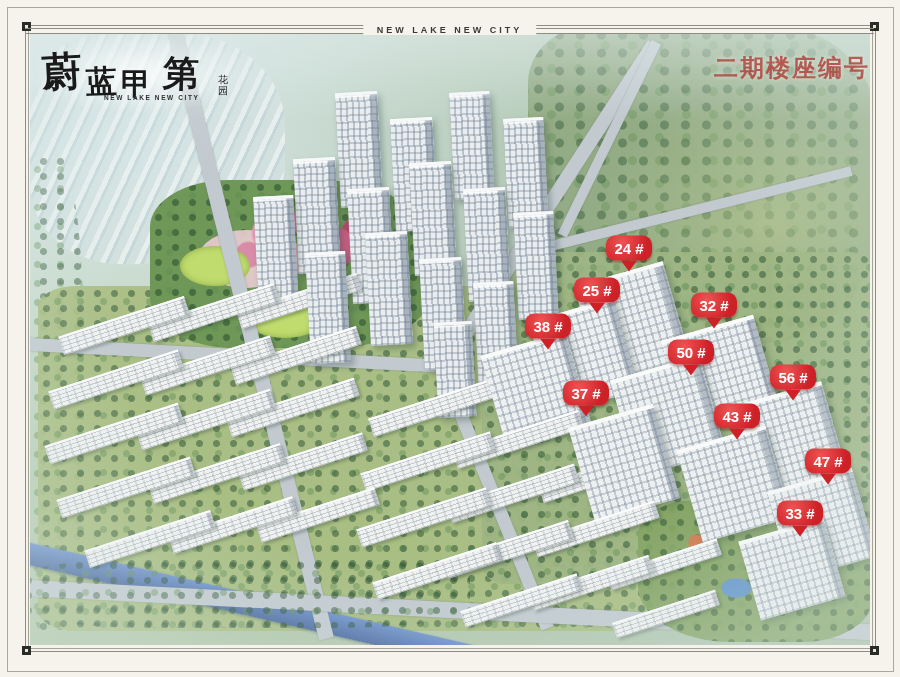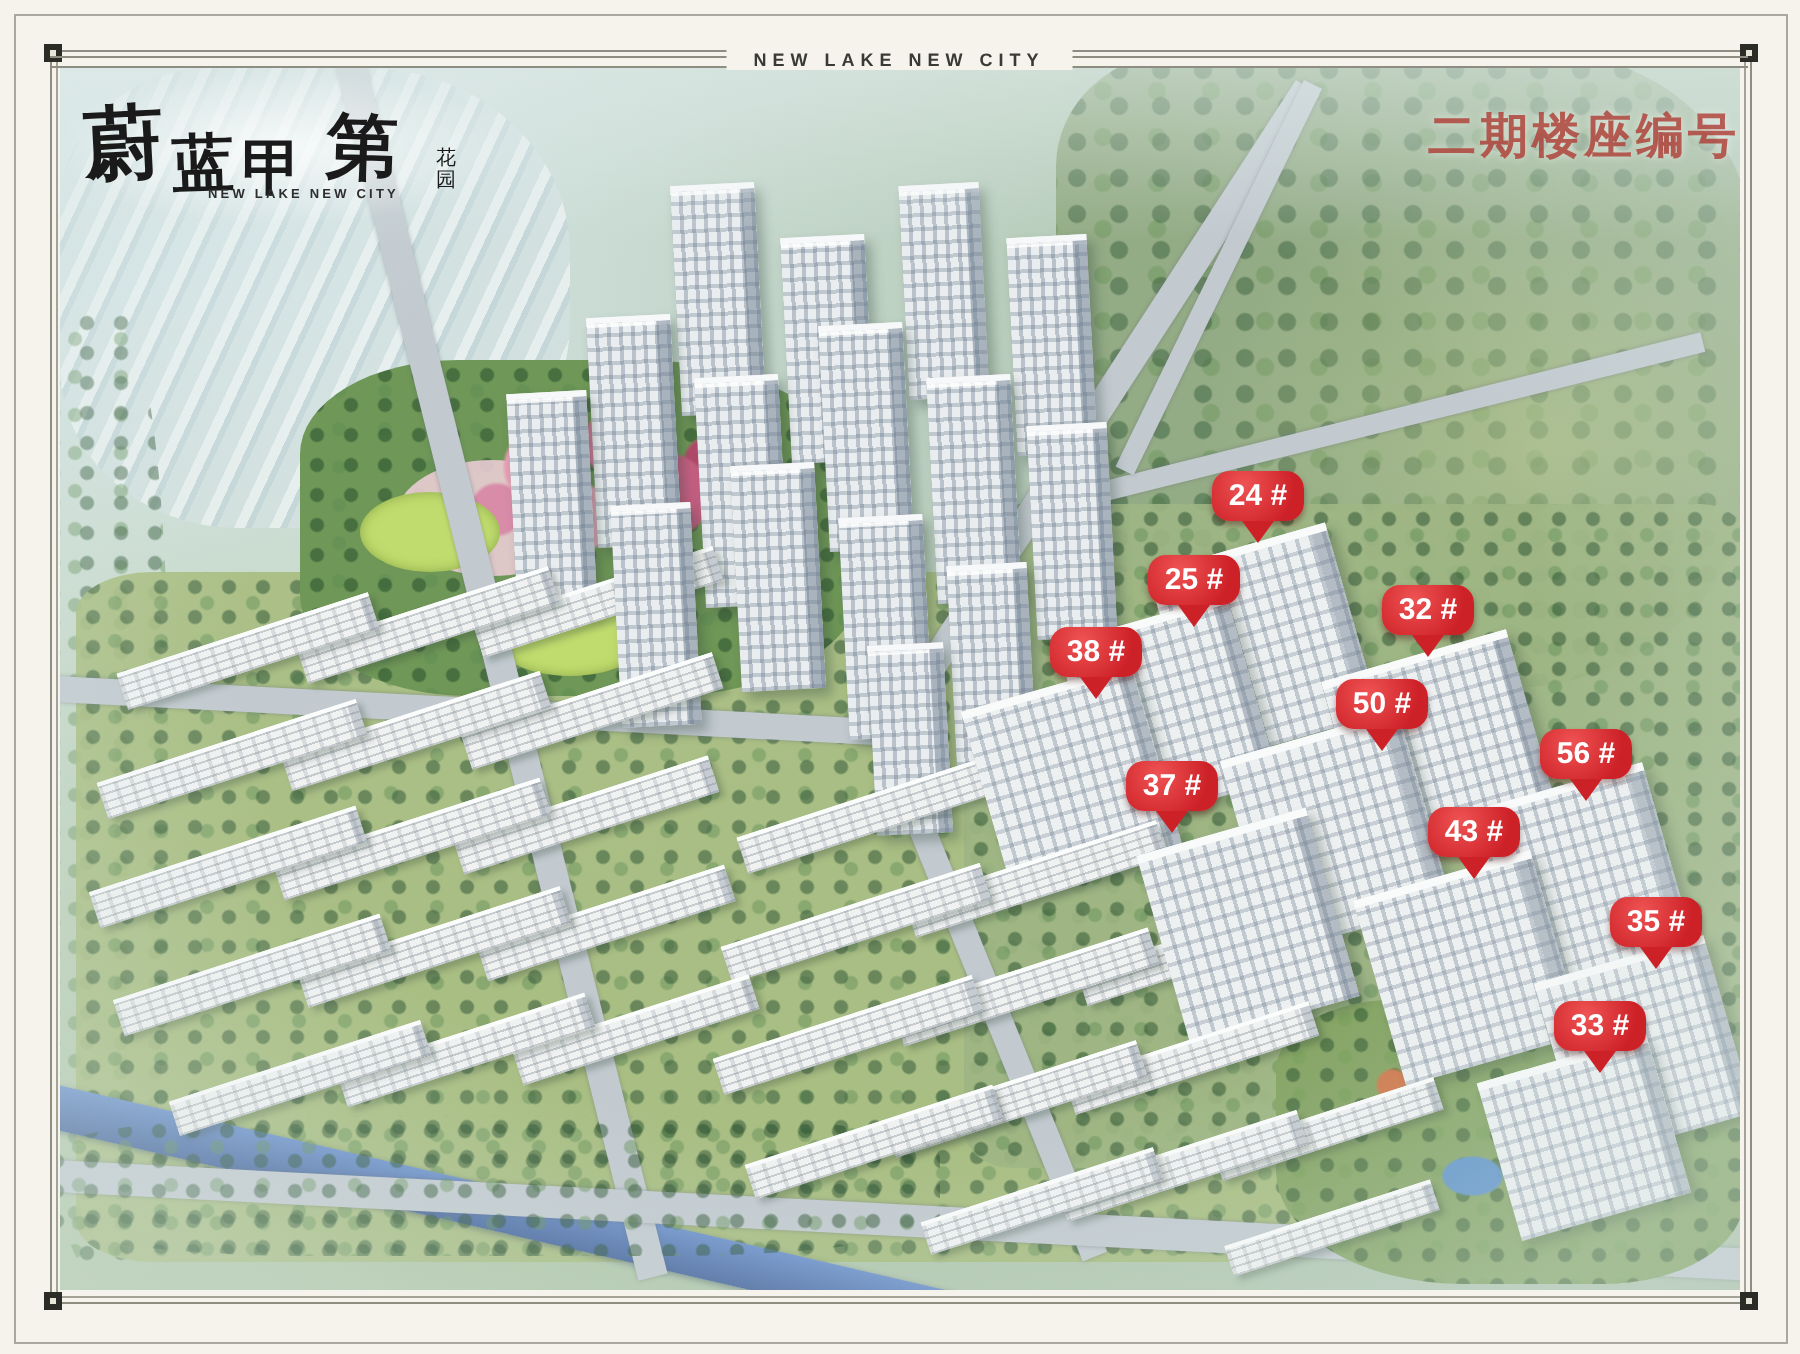--- a/index.html
+++ b/index.html
@@ -267,21 +267,21 @@
       <div class="pin" style="left: 586px; top: 393px;">
         <div class="pin-body">37 #</div>
       </div>
       <div class="pin" style="left: 793px; top: 377px;">
         <div class="pin-body">56 #</div>
       </div>
       <div class="pin" style="left: 737px; top: 416px;">
         <div class="pin-body">43 #</div>
       </div>
       <div class="pin" style="left: 828px; top: 461px;">
-        <div class="pin-body">35 #</div>
+        <div class="pin-body">47 #</div>
       </div>
       <div class="pin" style="left: 800px; top: 513px;">
         <div class="pin-body">33 #</div>
       </div>
     </div>
 
   <div class="logo">
     <div class="logo-cal"><span class="cal-c c0">蔚</span><span class="cal-c c1">蓝</span><span class="cal-c c2">甲</span><span class="cal-c c3">第</span></div>
     <div class="logo-suffix">花园</div>
     <div class="logo-subtitle">NEW LAKE NEW CITY</div>

